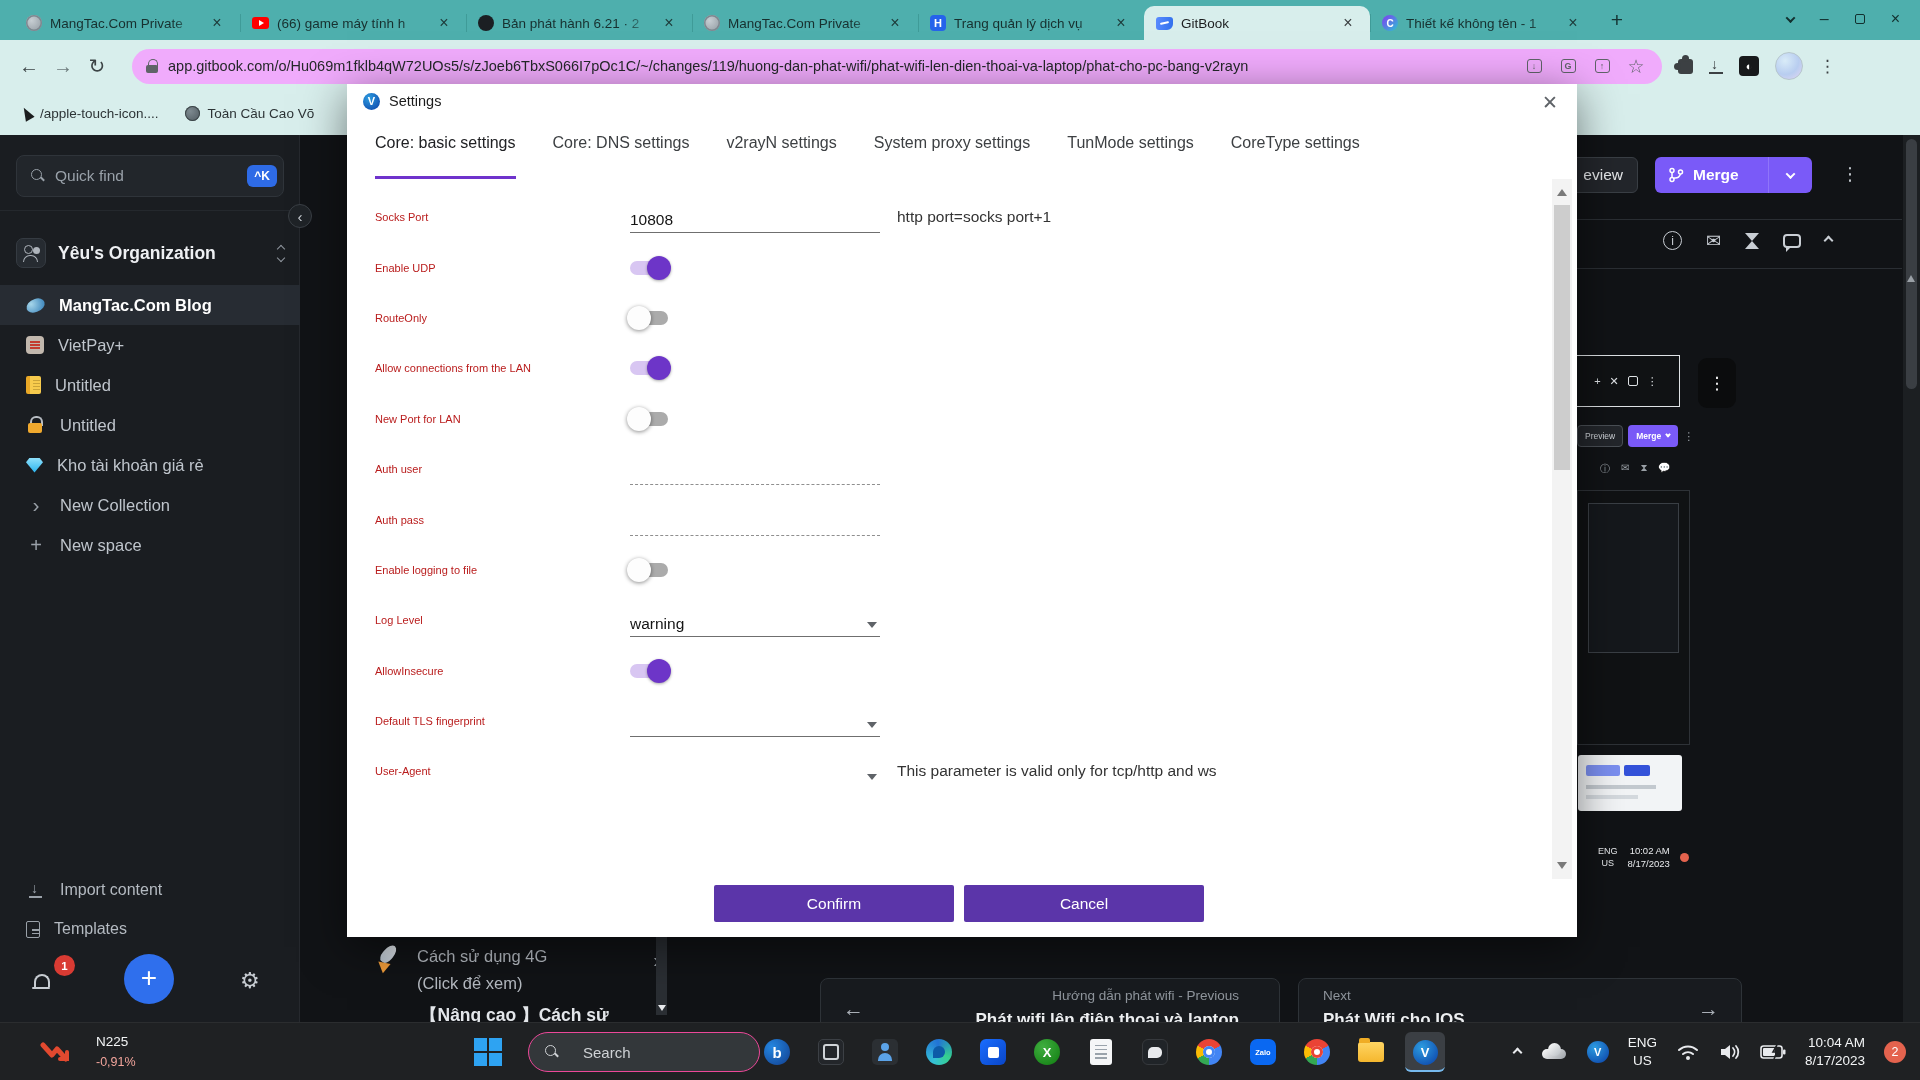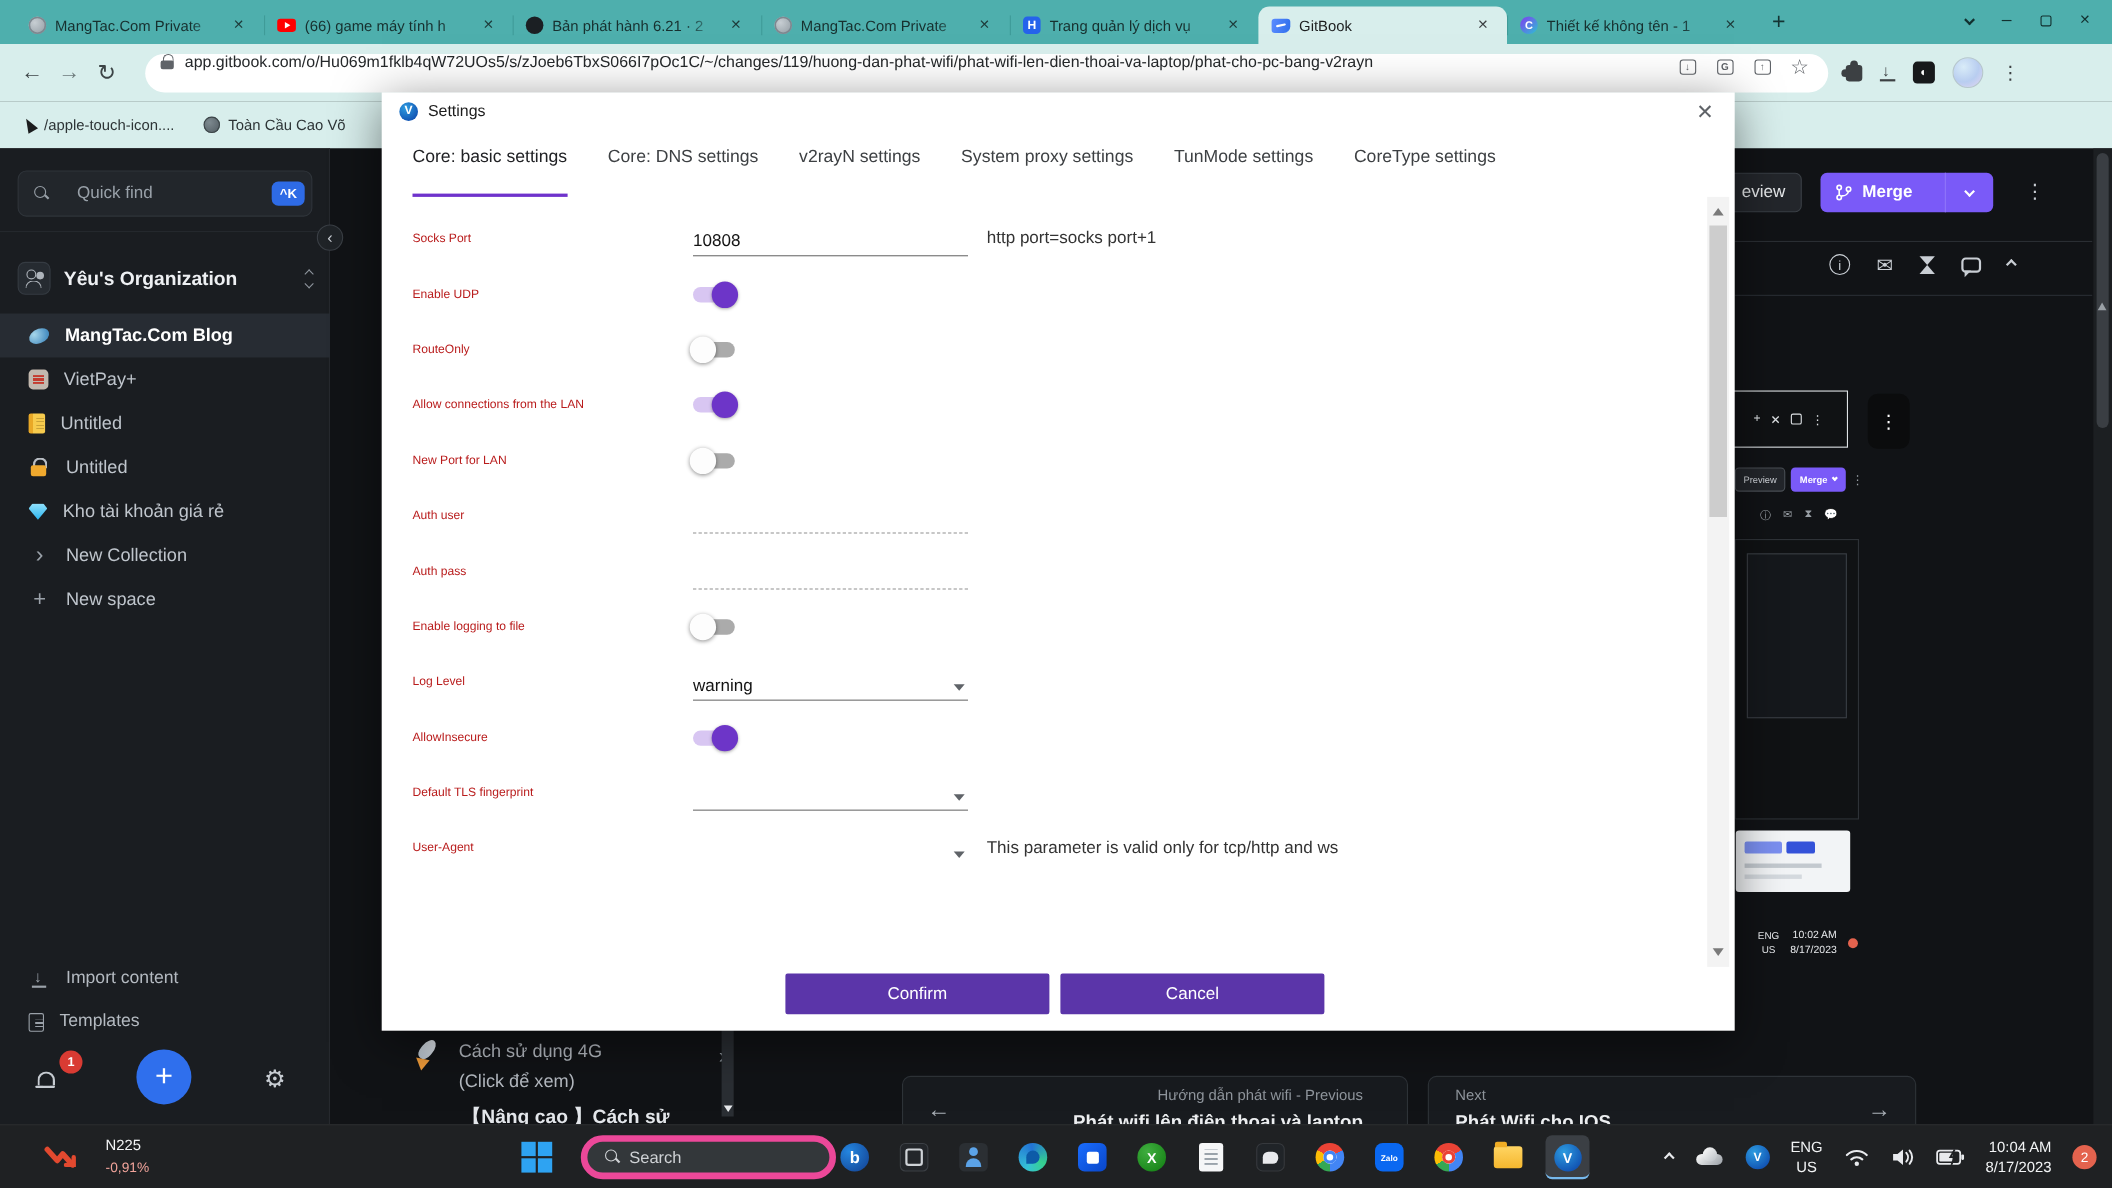--- a/index.html
+++ b/index.html
@@ -22,22 +22,22 @@
   .wctl .gl{font-size:16px}
   .box-ic{width:10px;height:10px;border:1.6px solid #12302f;border-radius:2px}
   .chv{display:inline-block;width:7px;height:7px;border-right:2px solid currentColor;border-bottom:2px solid currentColor}
   .chv.down{transform:rotate(45deg) translate(-1px,-1px)}
   .chv.up{transform:rotate(-135deg)}
 
   .toolbar{position:absolute;left:0;top:40px;width:1920px;height:52px;background:#D8EEEC;display:flex;align-items:center}
   .navbtn{font-size:20px;color:#3c4446;width:34px;text-align:center}
   .navbtn.fwd{color:#6c7a7b}
   .toolbar .back{margin-left:12px}
-  .urlpill{position:relative;margin-left:18px;width:1530px;height:35px;background:#ffffff;border-radius:18px;
-    display:flex;padding:0 14px;gap:10px}
+  .urlpill{position:relative;margin-left:18px;width:1530px;height:35px;background:#f0abfc;border-radius:18px;
+    display:flex;align-items:center;padding:0 14px;gap:10px}
   .lock{position:relative;width:12px;height:14px;flex:none}
   .lock::before{content:"";position:absolute;left:2px;top:0;width:8px;height:7px;border:1.8px solid #5f6368;border-bottom:none;border-radius:5px 5px 0 0}
   .lock::after{content:"";position:absolute;left:0;bottom:0;width:12px;height:8px;background:#5f6368;border-radius:2px}
   .urltext{font-size:14.5px;color:#25282a;white-space:nowrap;overflow:hidden;flex:1}
   .pill-ic{color:#5f6368;flex:none;display:flex;align-items:center;justify-content:center;width:24px;height:24px;font-size:15px}
   .sq-ic{width:15px;height:14px;border:1.7px solid #5f6368;border-radius:3px;display:flex;align-items:center;justify-content:center;font-size:9px;font-weight:bold}
   .star{font-size:19px}
   .ext{display:flex;align-items:center;gap:16px;margin-left:16px;color:#33383a}
   .puzzle{position:relative;width:15px;height:15px;background:#3c4043;border-radius:3px}
   .puzzle::before{content:"";position:absolute;top:-4px;left:4px;width:7px;height:7px;background:#3c4043;border-radius:50%}
@@ -51,21 +51,21 @@
 
   .bookmarks{position:absolute;left:0;top:92px;width:1920px;height:43px;background:#D8EEEC;display:flex;align-items:center;gap:26px;padding-left:22px}
   .bmit{display:flex;align-items:center;gap:8px;font-size:13.5px;color:#2d3436}
   .bm-cursor{width:0;height:0;border-left:5px solid transparent;border-right:5px solid transparent;border-bottom:13px solid #1b1d1e;transform:rotate(-30deg)}
   .bm-globe{width:15px;height:15px;border-radius:50%;background:radial-gradient(circle at 35% 35%,#7e8a90,#4d585e);box-shadow:inset 0 0 0 1px #3c4548}
 
   
   .page{position:absolute;left:0;top:135px;width:1920px;height:887px;background:#111316}
   .sidebar{position:absolute;left:0;top:0;width:300px;height:100%;background:#1a1d21;border-right:1px solid #26292e}
   .qf{position:absolute;left:16px;top:20px;width:268px;height:42px;background:#22262b;border:1px solid #2f343a;border-radius:8px;
-    display:flex;align-items:center;padding:0 6px 0 14px;gap:25px}
+    display:flex;align-items:center;padding:0 6px 0 14px;gap:10px}
   .mag{position:relative;width:14px;height:14px;flex:none}
   .mag::before{content:"";position:absolute;left:0;top:0;width:9px;height:9px;border:1.8px solid #98a0a8;border-radius:50%}
   .mag::after{content:"";position:absolute;left:9px;top:9px;width:5px;height:1.8px;background:#98a0a8;transform:rotate(45deg)}
   .qf .ph{flex:1;font-size:15.5px;color:#99a1a9}
   .kbd{background:#2e6be6;color:#fff;font-size:12px;font-weight:bold;border-radius:6px;padding:4px 7px}
   .sdiv{position:absolute;left:0;top:75px;width:300px;height:1px;background:#24282d}
   .orgrow{position:absolute;left:16px;top:100px;width:268px;height:36px;display:flex;align-items:center;gap:12px}
   .org-ic{width:30px;height:30px;background:#262b31;border:1px solid #353b42;border-radius:7px;position:relative;flex:none}
   .org-ic::before{content:"";position:absolute;left:7px;top:6px;width:7px;height:7px;border:1.6px solid #aeb4bb;border-radius:50%;box-shadow:8px 1px 0 -1px #aeb4bb}
   .org-ic::after{content:"";position:absolute;left:6px;bottom:5px;width:13px;height:6px;border:1.6px solid #aeb4bb;border-bottom:none;border-radius:7px 7px 0 0}
@@ -203,22 +203,22 @@
   .dsb .th{position:absolute;left:2px;top:26px;width:16px;height:265px;background:#cdcdcd}
 
   
   .taskbar{position:absolute;left:0;bottom:0;width:1920px;height:58px;background:#1f2123;z-index:10;border-top:1px solid #2b2d2f}
   .widget{position:absolute;left:40px;top:8px;display:flex;align-items:center;gap:24px}
   .widget .col{line-height:1.25}
   .wsym{font-size:13.5px;color:#f2f4f5}
   .wchg{font-size:12.5px;color:#f2a49b}
   .start{position:absolute;left:474px;top:15px;width:28px;height:28px;display:grid;grid-template-columns:13px 13px;grid-template-rows:13px 13px;gap:2px}
   .start i{background:#2ea3f2;display:block}
-  .tsearch{position:absolute;left:528px;top:9px;width:232px;height:40px;border-radius:20px;background:#33373a;border:6px solid #ec4899;
-    display:flex;align-items:center;gap:8px;padding-left:16px;color:#cfd2d5;font-size:15px}
+  .tsearch{position:absolute;left:528px;top:9px;width:232px;height:40px;border-radius:20px;background:#33373a;border:1px solid #ec4899;
+    display:flex;align-items:center;gap:24px;padding-left:16px;color:#cfd2d5;font-size:15px}
   .tsearch .mag::before{border-color:#cfd2d5}
   .tsearch .mag::after{background:#cfd2d5}
   .apps{position:absolute;left:757px;top:9px;display:flex;gap:14px}
   .app{width:40px;height:40px;border-radius:6px;display:flex;align-items:center;justify-content:center}
   .app.active{background:#3b3f44;box-shadow:inset 0 -3px 0 -1px #76b9ed}
   .tic{position:relative;display:flex;align-items:center;justify-content:center}
   .tic-bing{width:26px;height:26px;border-radius:50%;background:radial-gradient(circle at 30% 30%,#2486e0,#123f8f)}
   .tic-bing::after{content:"b";color:#fff;font-weight:bold;font-size:15px}
   .tic-photos{width:26px;height:26px;border-radius:5px;background:#23262a;border:1px solid #3c4045}
   .tic-photos::after{content:"";width:12px;height:12px;border:2px solid #cfd3d7;border-radius:3px}

